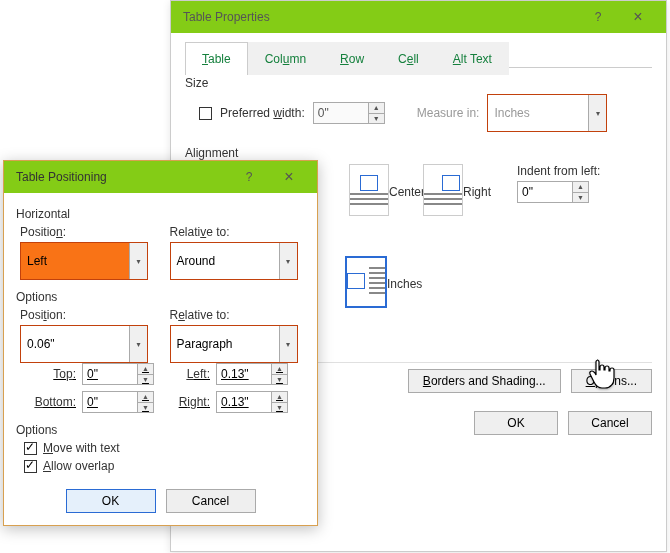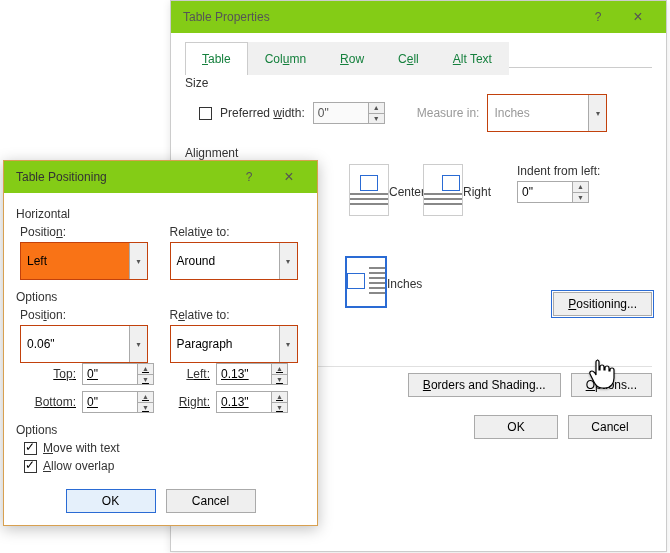--- a/index.html
+++ b/index.html
@@ -149,25 +149,20 @@
                 <i></i>
                 <i></i>
                 <i></i>
                 <i></i>
               </div>
           </div>
         </div>
         <span class="lbl">Inches</span>
       </div>
       <div style="flex:1"></div>
-      <div style="align-self:flex-end; margin-top:36px;">
-        <div class="btn focus">
-            <span><u>P</u>ositioning...</span>
-          </div>
-      </div>
     </div>
 
     <div class="sep" style="margin-top:50px"></div>
     <div class="row" style="justify-content:flex-end; gap:10px;">
       <div class="btn">
           <span><u>B</u>orders and Shading...</span>
         </div>
       <div class="btn">
           <span><u>O</u>ptions...</span>
         </div>

